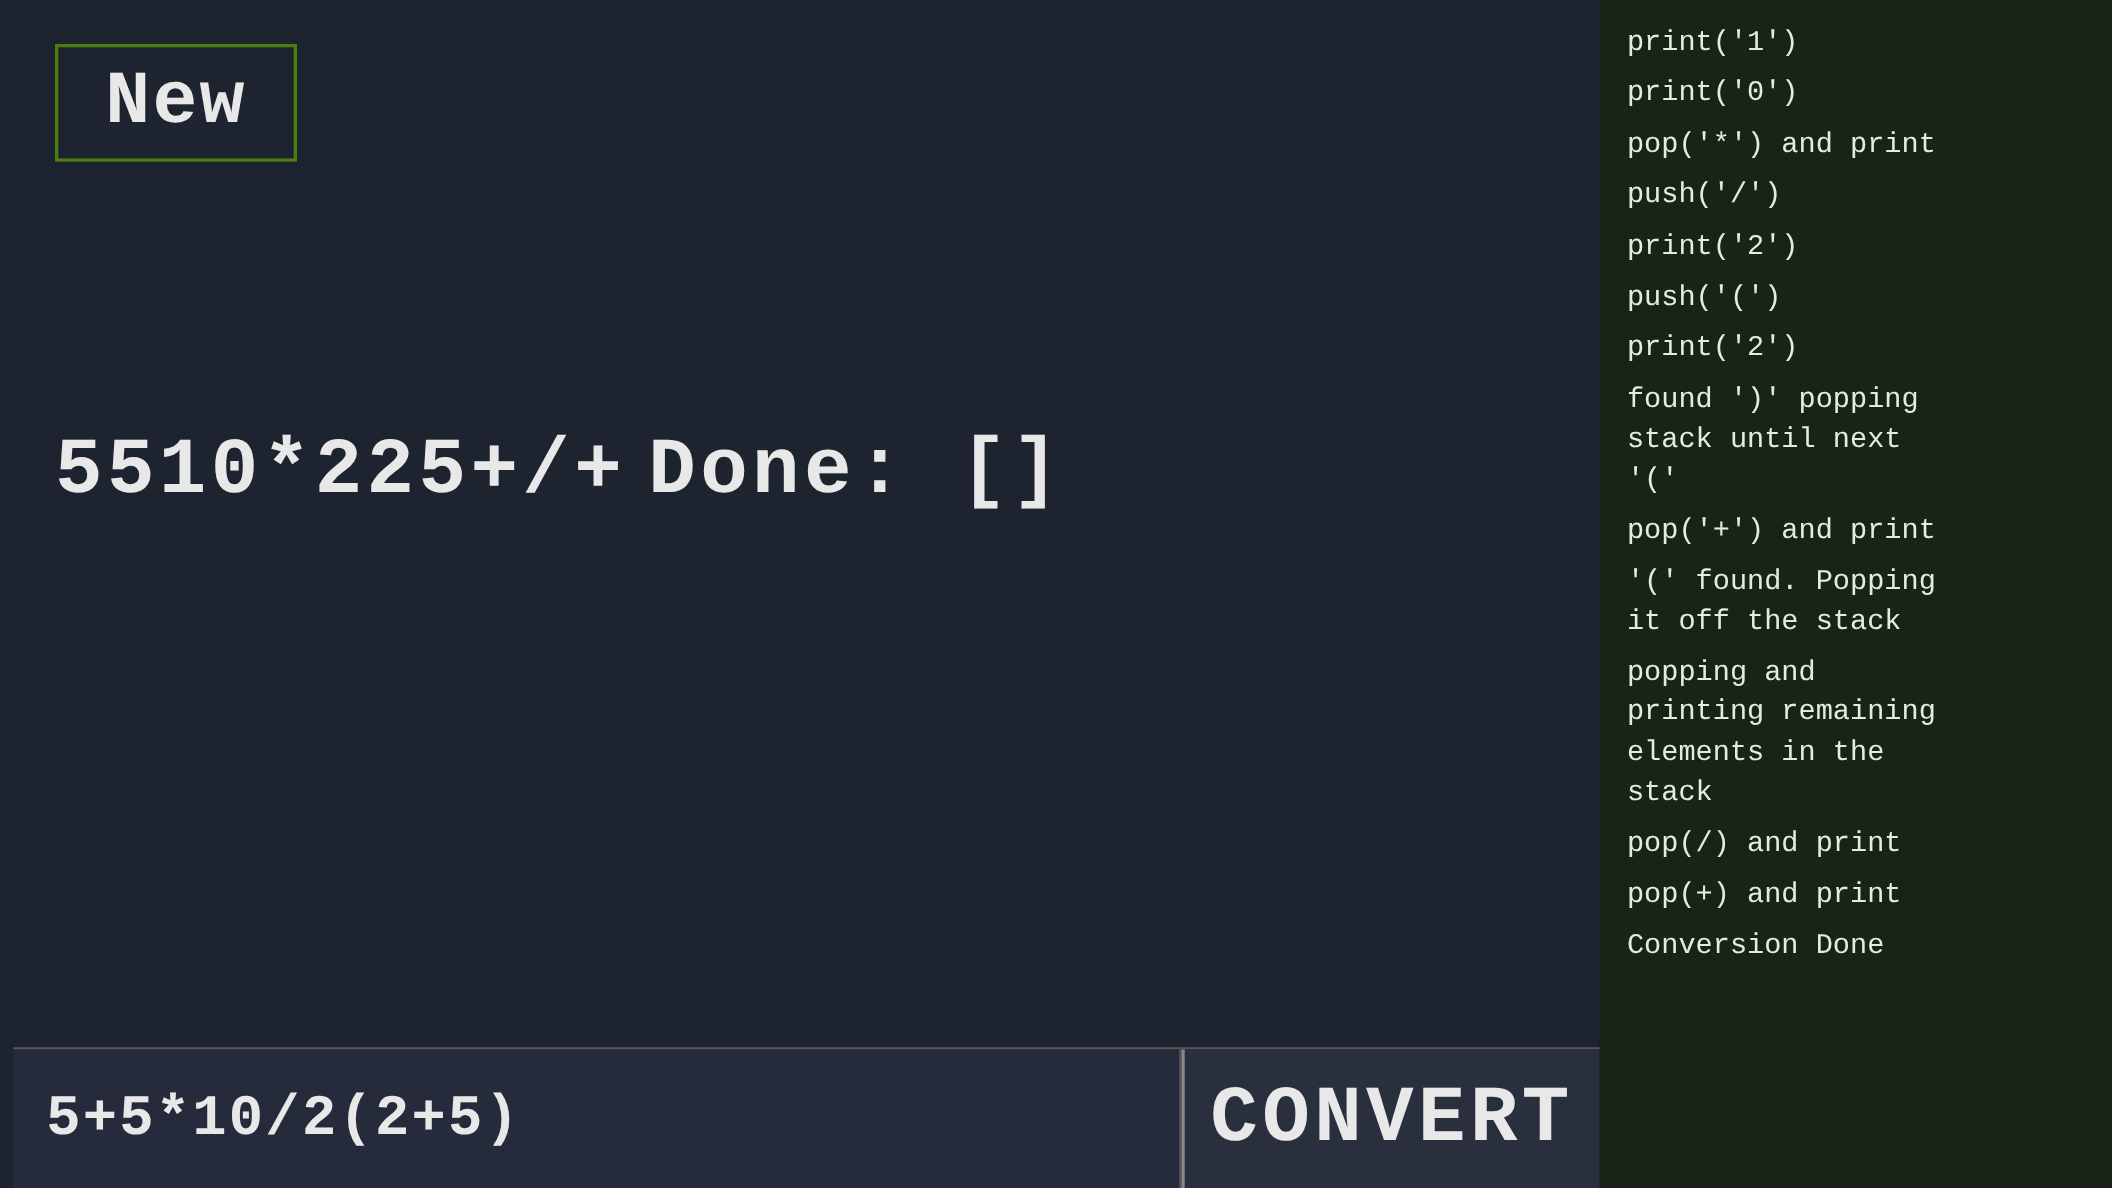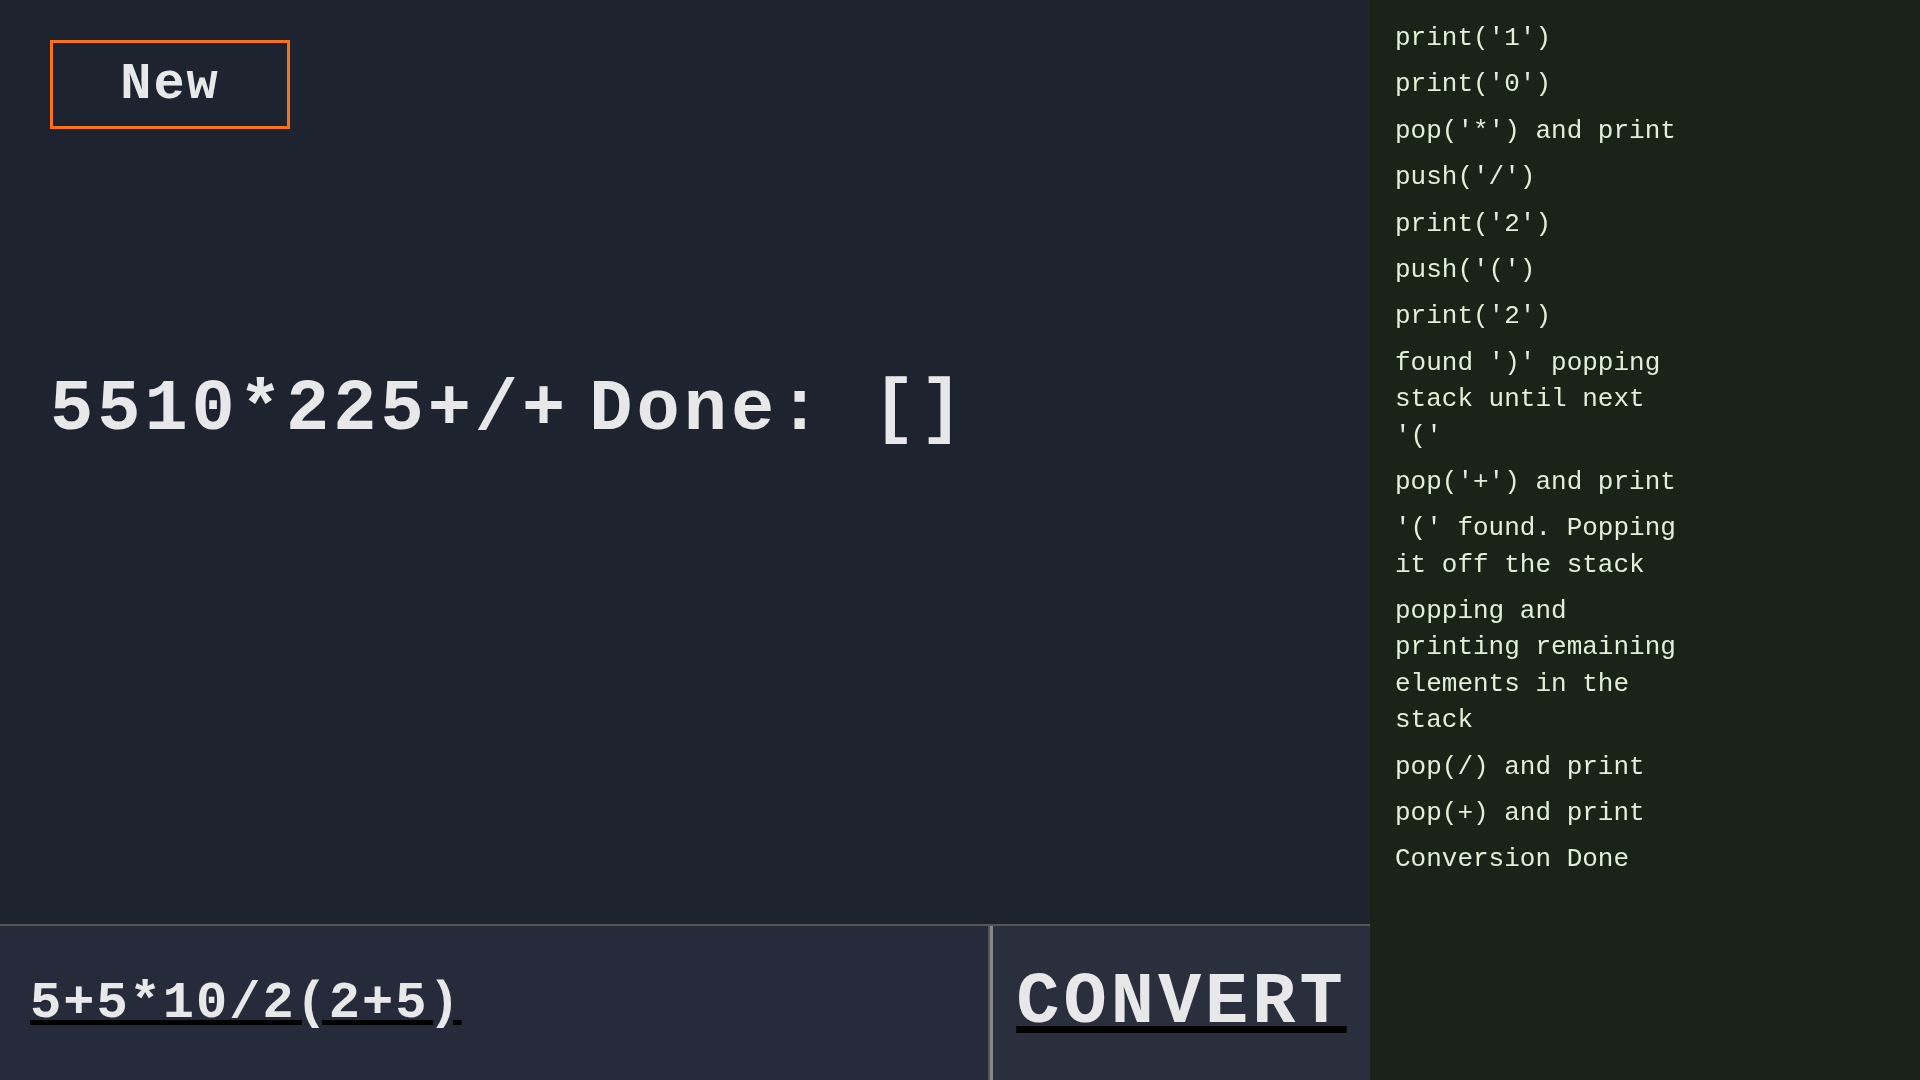--- a/index.html
+++ b/index.html
@@ -22,30 +22,30 @@
     .left-panel {
       flex: 1;
       position: relative;
       padding: 40px 50px;
       display: flex;
       flex-direction: column;
     }
 
     .new-button {
       display: inline-block;
-      border: 3px solid #f97316;
+      border: 3px solid #4d7c0f;
       padding: 12px 28px;
       background: transparent;
       color: #e8e8e8;
       font-family: 'Courier New', Courier, monospace;
-      font-size: 52px;
+      font-size: 68px;
       font-weight: bold;
       cursor: pointer;
       letter-spacing: 2px;
-      width: 240px;
+      width: 220px;
     }
 
     .main-content {
       margin-top: 240px;
       display: flex;
       flex-direction: row;
       gap: 20px;
     }
 
     .output-expression {
@@ -61,26 +61,25 @@
       font-family: 'Courier New', Courier, monospace;
       font-size: 72px;
       font-weight: bold;
       letter-spacing: 4px;
     }
 
     
     .bottom-area {
       position: absolute;
       bottom: 0;
-      left: 0;
+      left: 12px;
       right: 0;
       display: flex;
-      height: 156px;
+      height: 128px;
       border-top: 2px solid #555;
-      text-decoration: underline;
     }
 
     .input-field {
       flex: 1;
       background: #252b3a;
       border: none;
       border-right: 2px solid #555;
       color: #e8e8e8;
       font-family: 'Courier New', Courier, monospace;
       font-size: 52px;
@@ -98,21 +97,21 @@
       color: #e8e8e8;
       font-family: 'Courier New', Courier, monospace;
       font-size: 72px;
       font-weight: bold;
       cursor: pointer;
       letter-spacing: 4px;
     }
 
     
     .right-panel {
-      width: 550px;
+      width: 466px;
       background-color: #1a2318;
       padding: 20px 25px;
       overflow-y: auto;
       display: flex;
       flex-direction: column;
       gap: 10px;
     }
 
     .log-entry {
       color: #e0f0d8;

